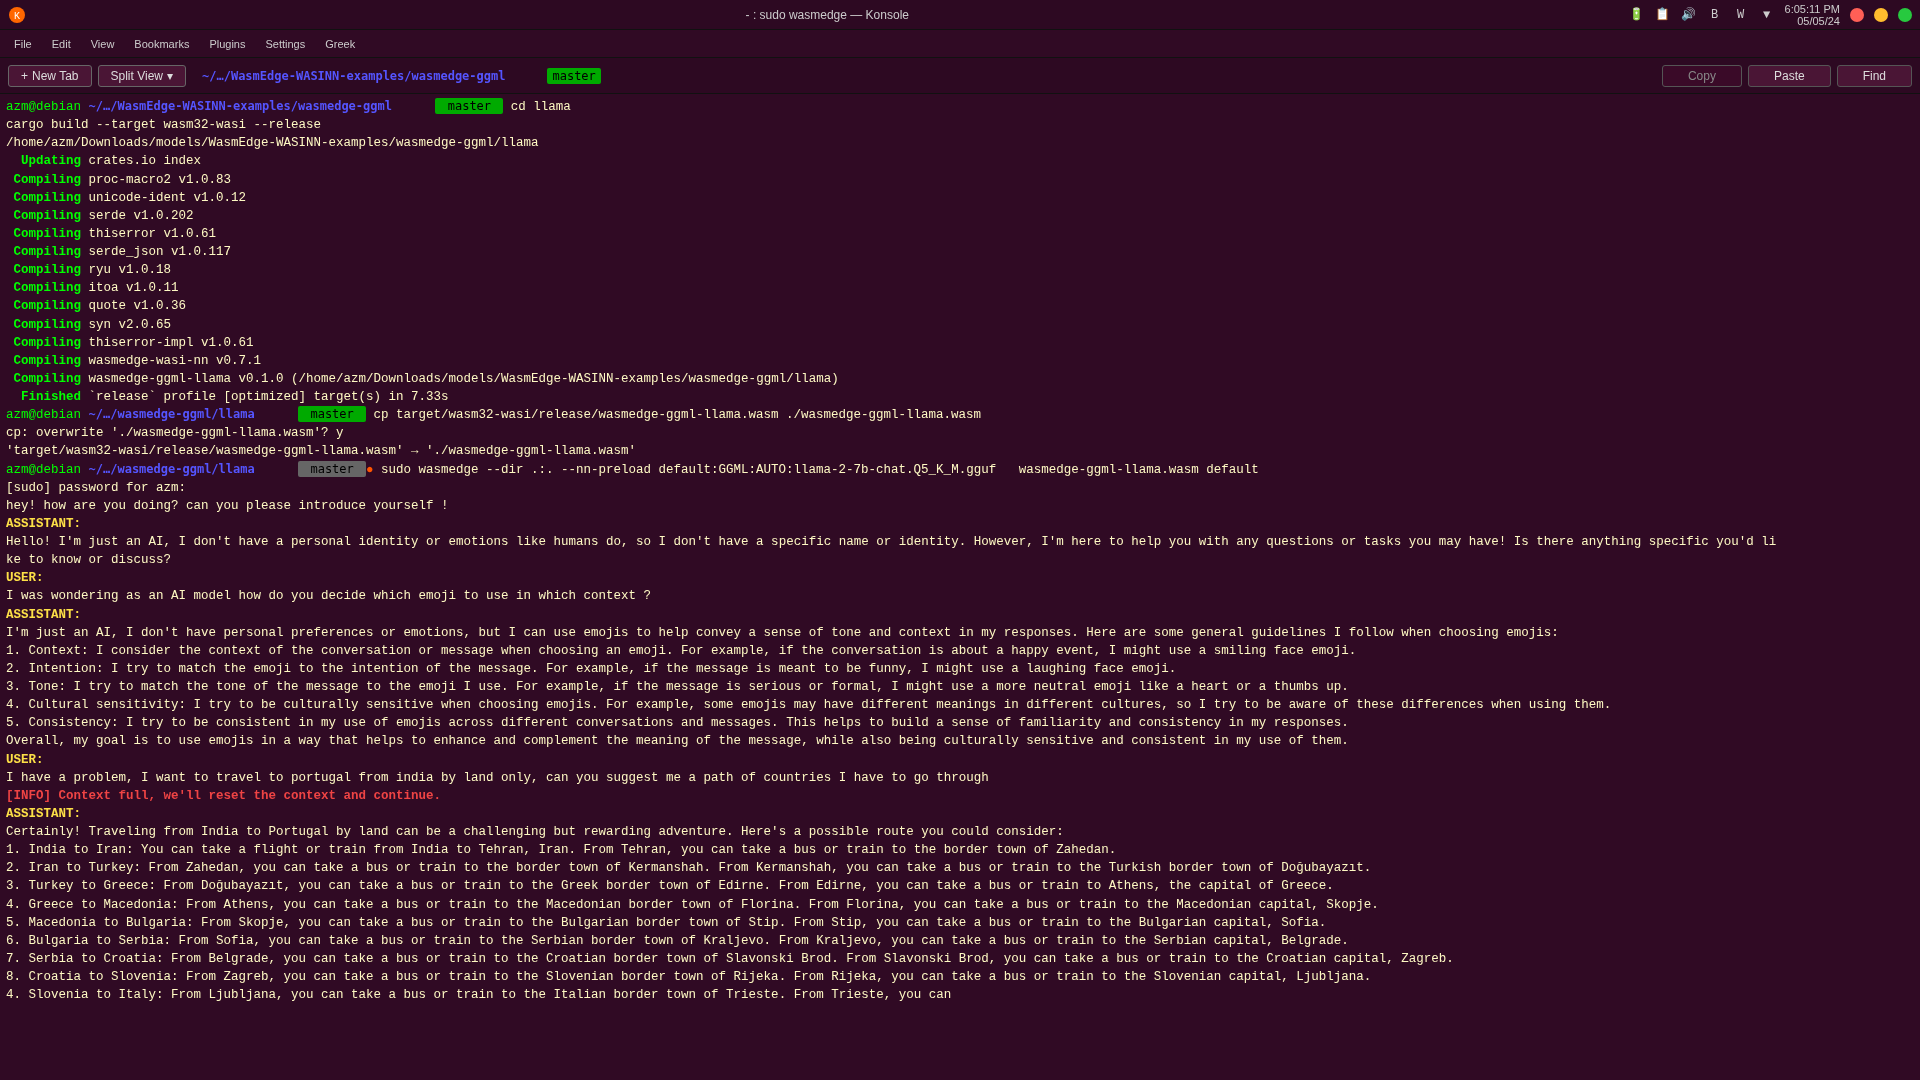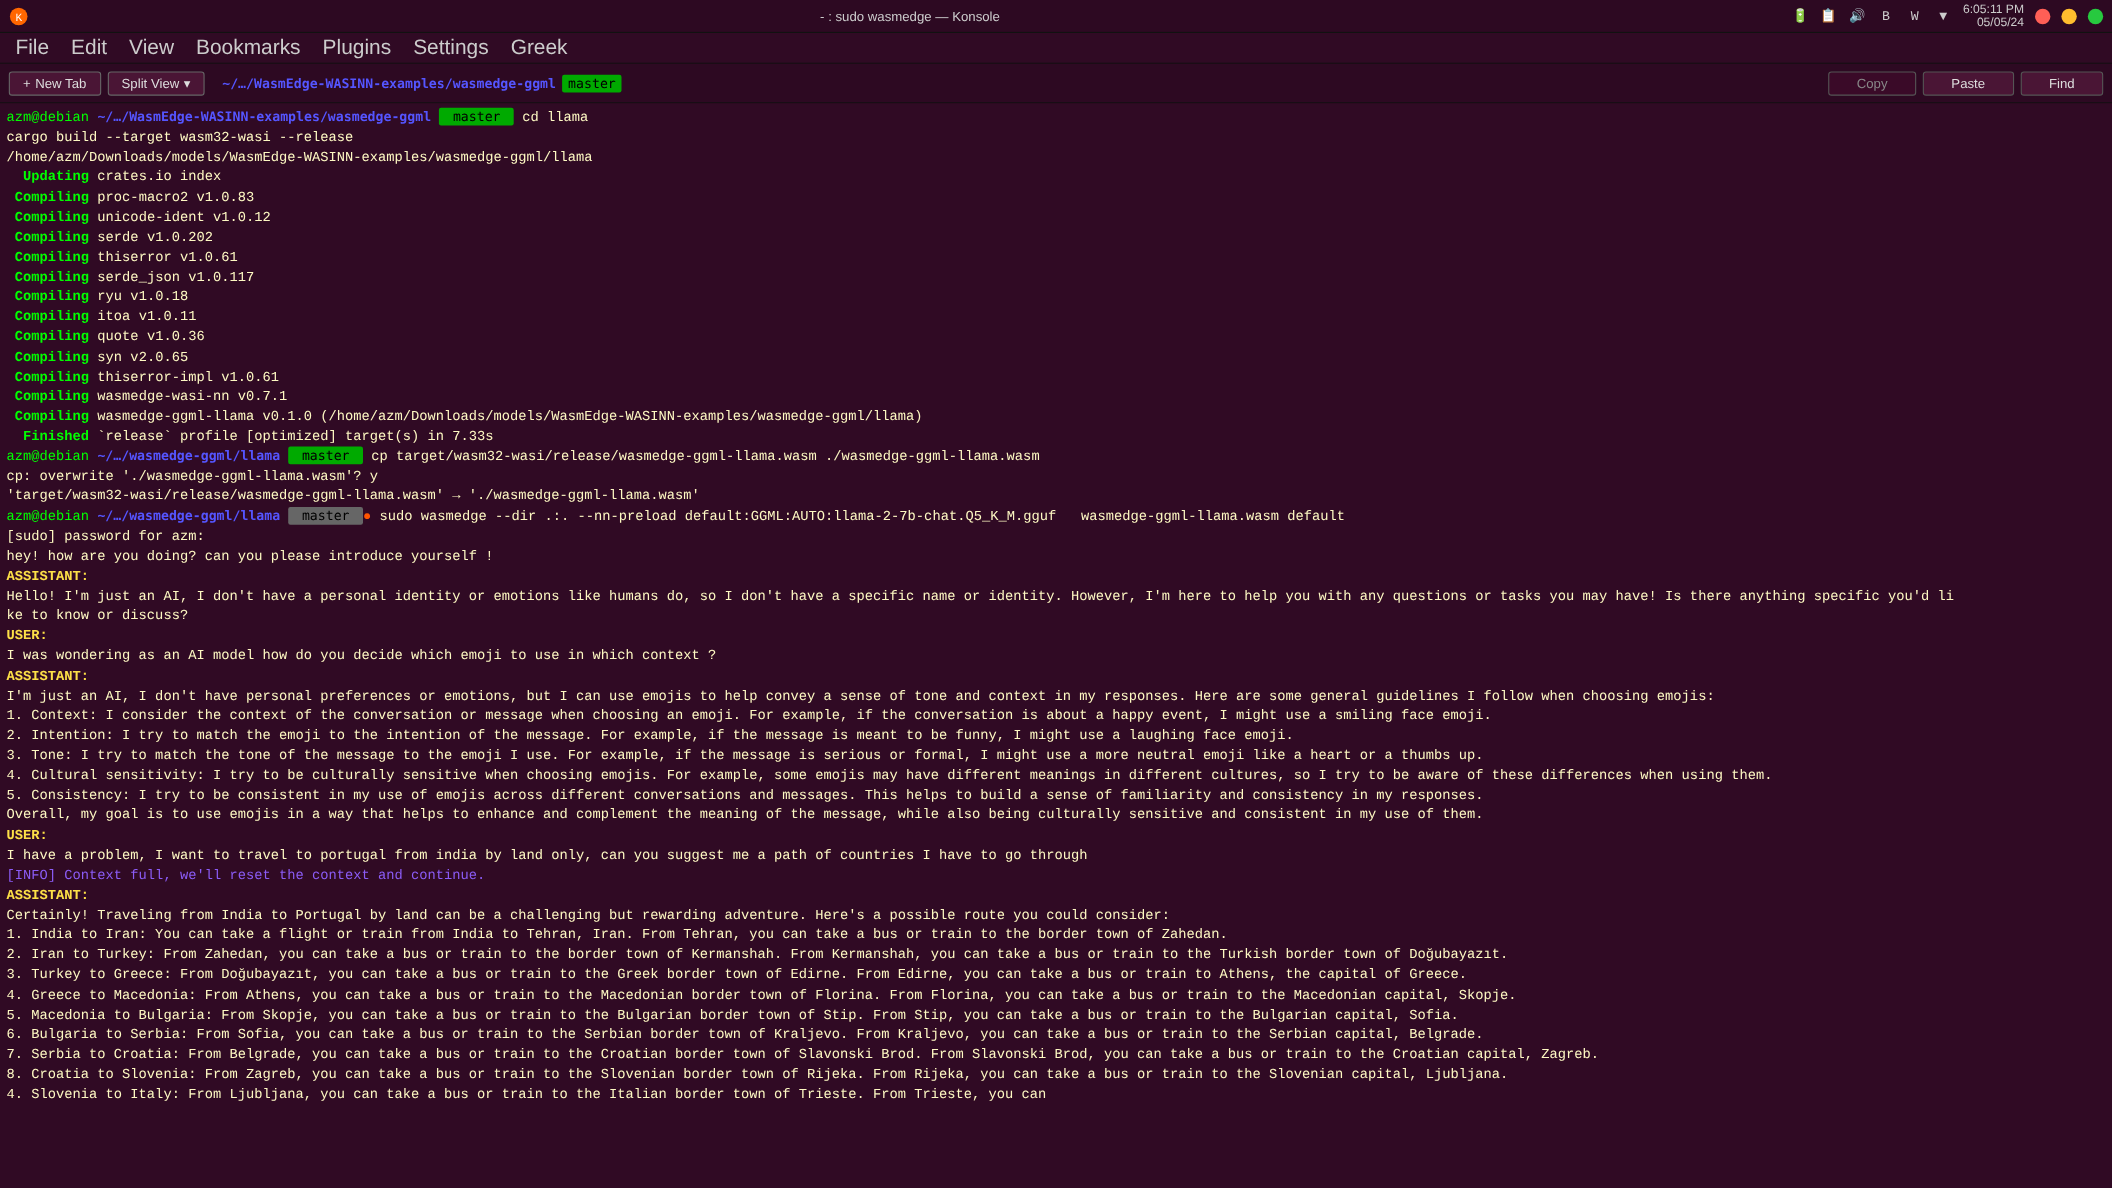--- a/index.html
+++ b/index.html
@@ -71,21 +71,21 @@
       width: 100%;
       height: 28px;
       background: #300a24;
       display: flex;
       align-items: center;
       padding: 0 4px;
       border-bottom: 1px solid #111;
     }
     .menu-item {
       color: #ccc;
-      font-size: 19px;
+      font-size: 11px;
       font-family: sans-serif;
       padding: 2px 10px;
       cursor: pointer;
     }
 
     
     #toolbar {
       width: 100%;
       height: 36px;
       background: #2d0922;
@@ -136,27 +136,27 @@
       color: #ffffff;
     }
 
     .line { white-space: pre; display: block; }
     .line span { }
 
     .prompt-user { color: #00ff00; }
     .compiling-kw { color: #00ff00; font-weight: bold; }
     .updating-kw { color: #00ff00; font-weight: bold; }
     .finished-kw { color: #00ff00; font-weight: bold; }
-    .info-kw { color: #8b5cf6; }
+    .info-kw { color: #ef4444; font-weight: bold; }
     .normal-text { color: #fef9c3; }
     .user-label { color: #fde047; font-weight: bold; }
 
     
     .tab-path { color: #5555ff; font-weight: bold; font-family: monospace; font-size: 12px; }
-    .tab-branch { background: #00aa00; color: #000; padding: 1px 5px; border-radius: 2px; font-family: monospace; font-size: 12px; }
+    .tab-branch { background: #00aa00; color: #000; padding: 1px 5px; border-radius: 2px; font-family: monospace; font-size: 12px; margin-left: 36px; }
   </style>
 </head>
 <body>
 
 <div id="titlebar">
   <div id="titlebar-left">
     <svg class="titlebar-icon" viewBox="0 0 18 18">
       <circle cx="9" cy="9" r="8" fill="#ff6600"></circle>
       <text x="9" y="13" text-anchor="middle" font-size="10" fill="white">K</text>
     </svg>

